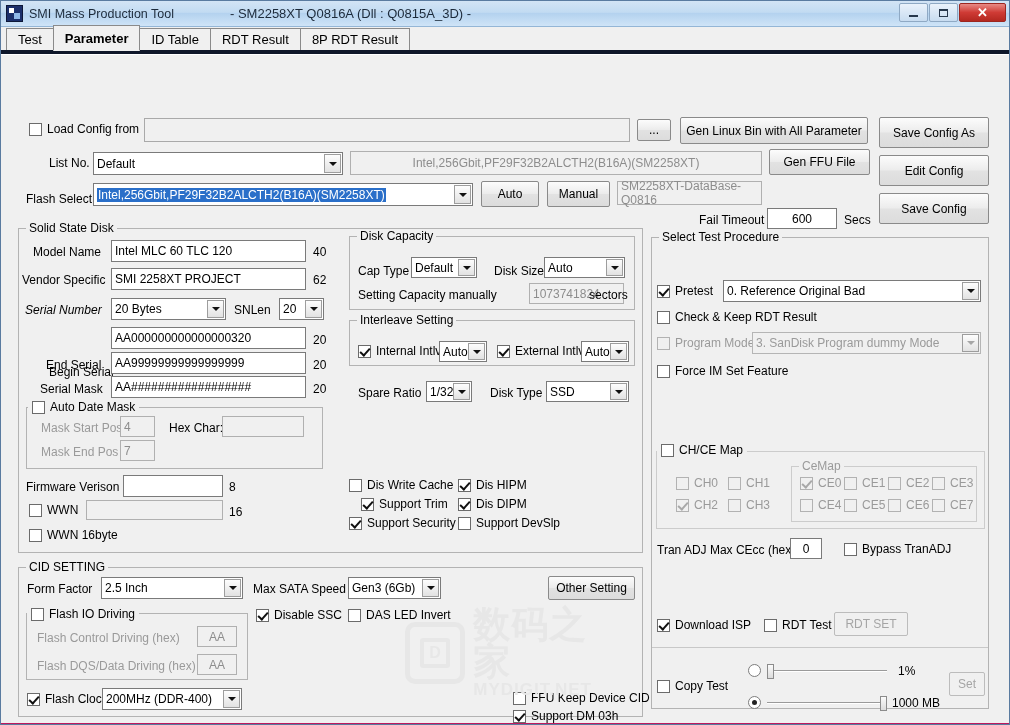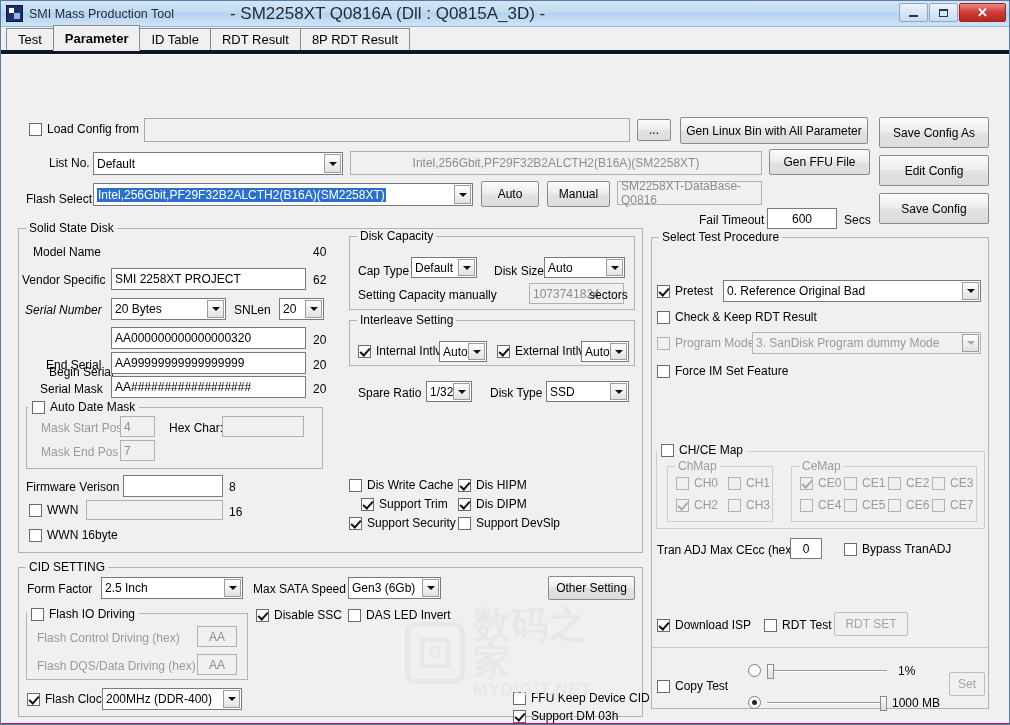--- a/index.html
+++ b/index.html
@@ -27,21 +27,21 @@
     width:17px; height:17px; margin-left:5px; margin-right:6px;
     background:#1b2f6b; border:1px solid #0d1838; position:relative; flex:0 0 auto;
   }
   .title-icon:before {
     content:""; position:absolute; left:2px; top:2px; width:5px; height:5px; background:#ffffff;
   }
   .title-icon:after {
     content:""; position:absolute; right:2px; bottom:2px; width:6px; height:6px; background:#8fb8e8;
   }
   .title-text { font-size:12.5px; color:#1c2a3a; white-space:nowrap; }
-  .title-sub { font-size:17px; color:#1c2a3a; white-space:nowrap; margin-left:56px; }
+  .title-sub { font-size:13px; color:#1c2a3a; white-space:nowrap; margin-left:56px; }
   .winbtns { position:absolute; right:3px; top:2px; display:flex; gap:1px; }
   .winbtn {
     width:29px; height:19px; border:1px solid #8fa9c4; border-radius:2px;
     background:linear-gradient(to bottom,#eaf2fb,#c8dcf0);
     display:flex; align-items:center; justify-content:center;
     font-size:11px; color:#27384c;
   }
   .winbtn.close {
     width:47px;
     background:linear-gradient(to bottom,#e88a85,#cf3b35 50%,#b32820);
@@ -221,20 +221,21 @@
 
     <span class="lbl" style="position:absolute; left:698px; top:158px;">Fail Timeout</span>
     <div class="tb center" style="position:absolute; left:766px; top:153px; width:70px; height:21px;">600</div>
     <span class="lbl" style="position:absolute; left:843px; top:158px;">Secs</span>
 
     <div class="grp" style="left:17px; top:173px; width:625px; height:325px;">
       <span class="cap">Solid State Disk</span>
     </div>
 
     <span class="lbl" style="position:absolute; left:32px; top:190px;">Model Name</span>
+    <div class="tb" style="position:absolute; left:110px; top:185px; width:195px; height:22px;">Intel MLC 60 TLC 120</div>
     <span class="lbl" style="position:absolute; left:312px; top:190px;">40</span>
 
     <span class="lbl" style="position:absolute; left:21px; top:218px;">Vendor Specific</span>
     <div class="tb" style="position:absolute; left:110px; top:213px; width:195px; height:22px;">SMI 2258XT PROJECT</div>
     <span class="lbl" style="position:absolute; left:312px; top:218px;">62</span>
 
     <span class="lbl" style="position:absolute; left:24px; top:248px;font-style:italic;">Serial Number</span>
     <div class="combo" style="position:absolute; left:110px; top:243px; width:115px; height:22px;">
       <span>20 Bytes</span>
       <span class="arrow"></span>
@@ -441,23 +442,20 @@
       <span class="box"></span>
       <span class="lbl">Force IM Set Feature</span>
     </div>
 
     <div class="grp dis" style="left:655px; top:396px; width:329px; height:78px;"></div>
     <div class="cb" style="position:absolute; left:656px; top:388px; background:#f0f0f0; padding:0 4px;">
       <span class="box"></span>
       <span class="lbl">CH/CE Map</span>
     </div>
 
-    <div class="grp dis" style="left:666px; top:411px; width:106px; height:56px;">
-      <span class="cap dim">ChMap</span>
-    </div>
     <div class="cb dis" style="position:absolute; left:675px; top:421px;">
       <span class="box"></span>
       <span>CH0</span>
     </div>
     <div class="cb dis" style="position:absolute; left:727px; top:421px;">
       <span class="box"></span>
       <span>CH1</span>
     </div>
     <div class="cb dis checked" style="position:absolute; left:675px; top:443px;">
       <span class="box"></span>

